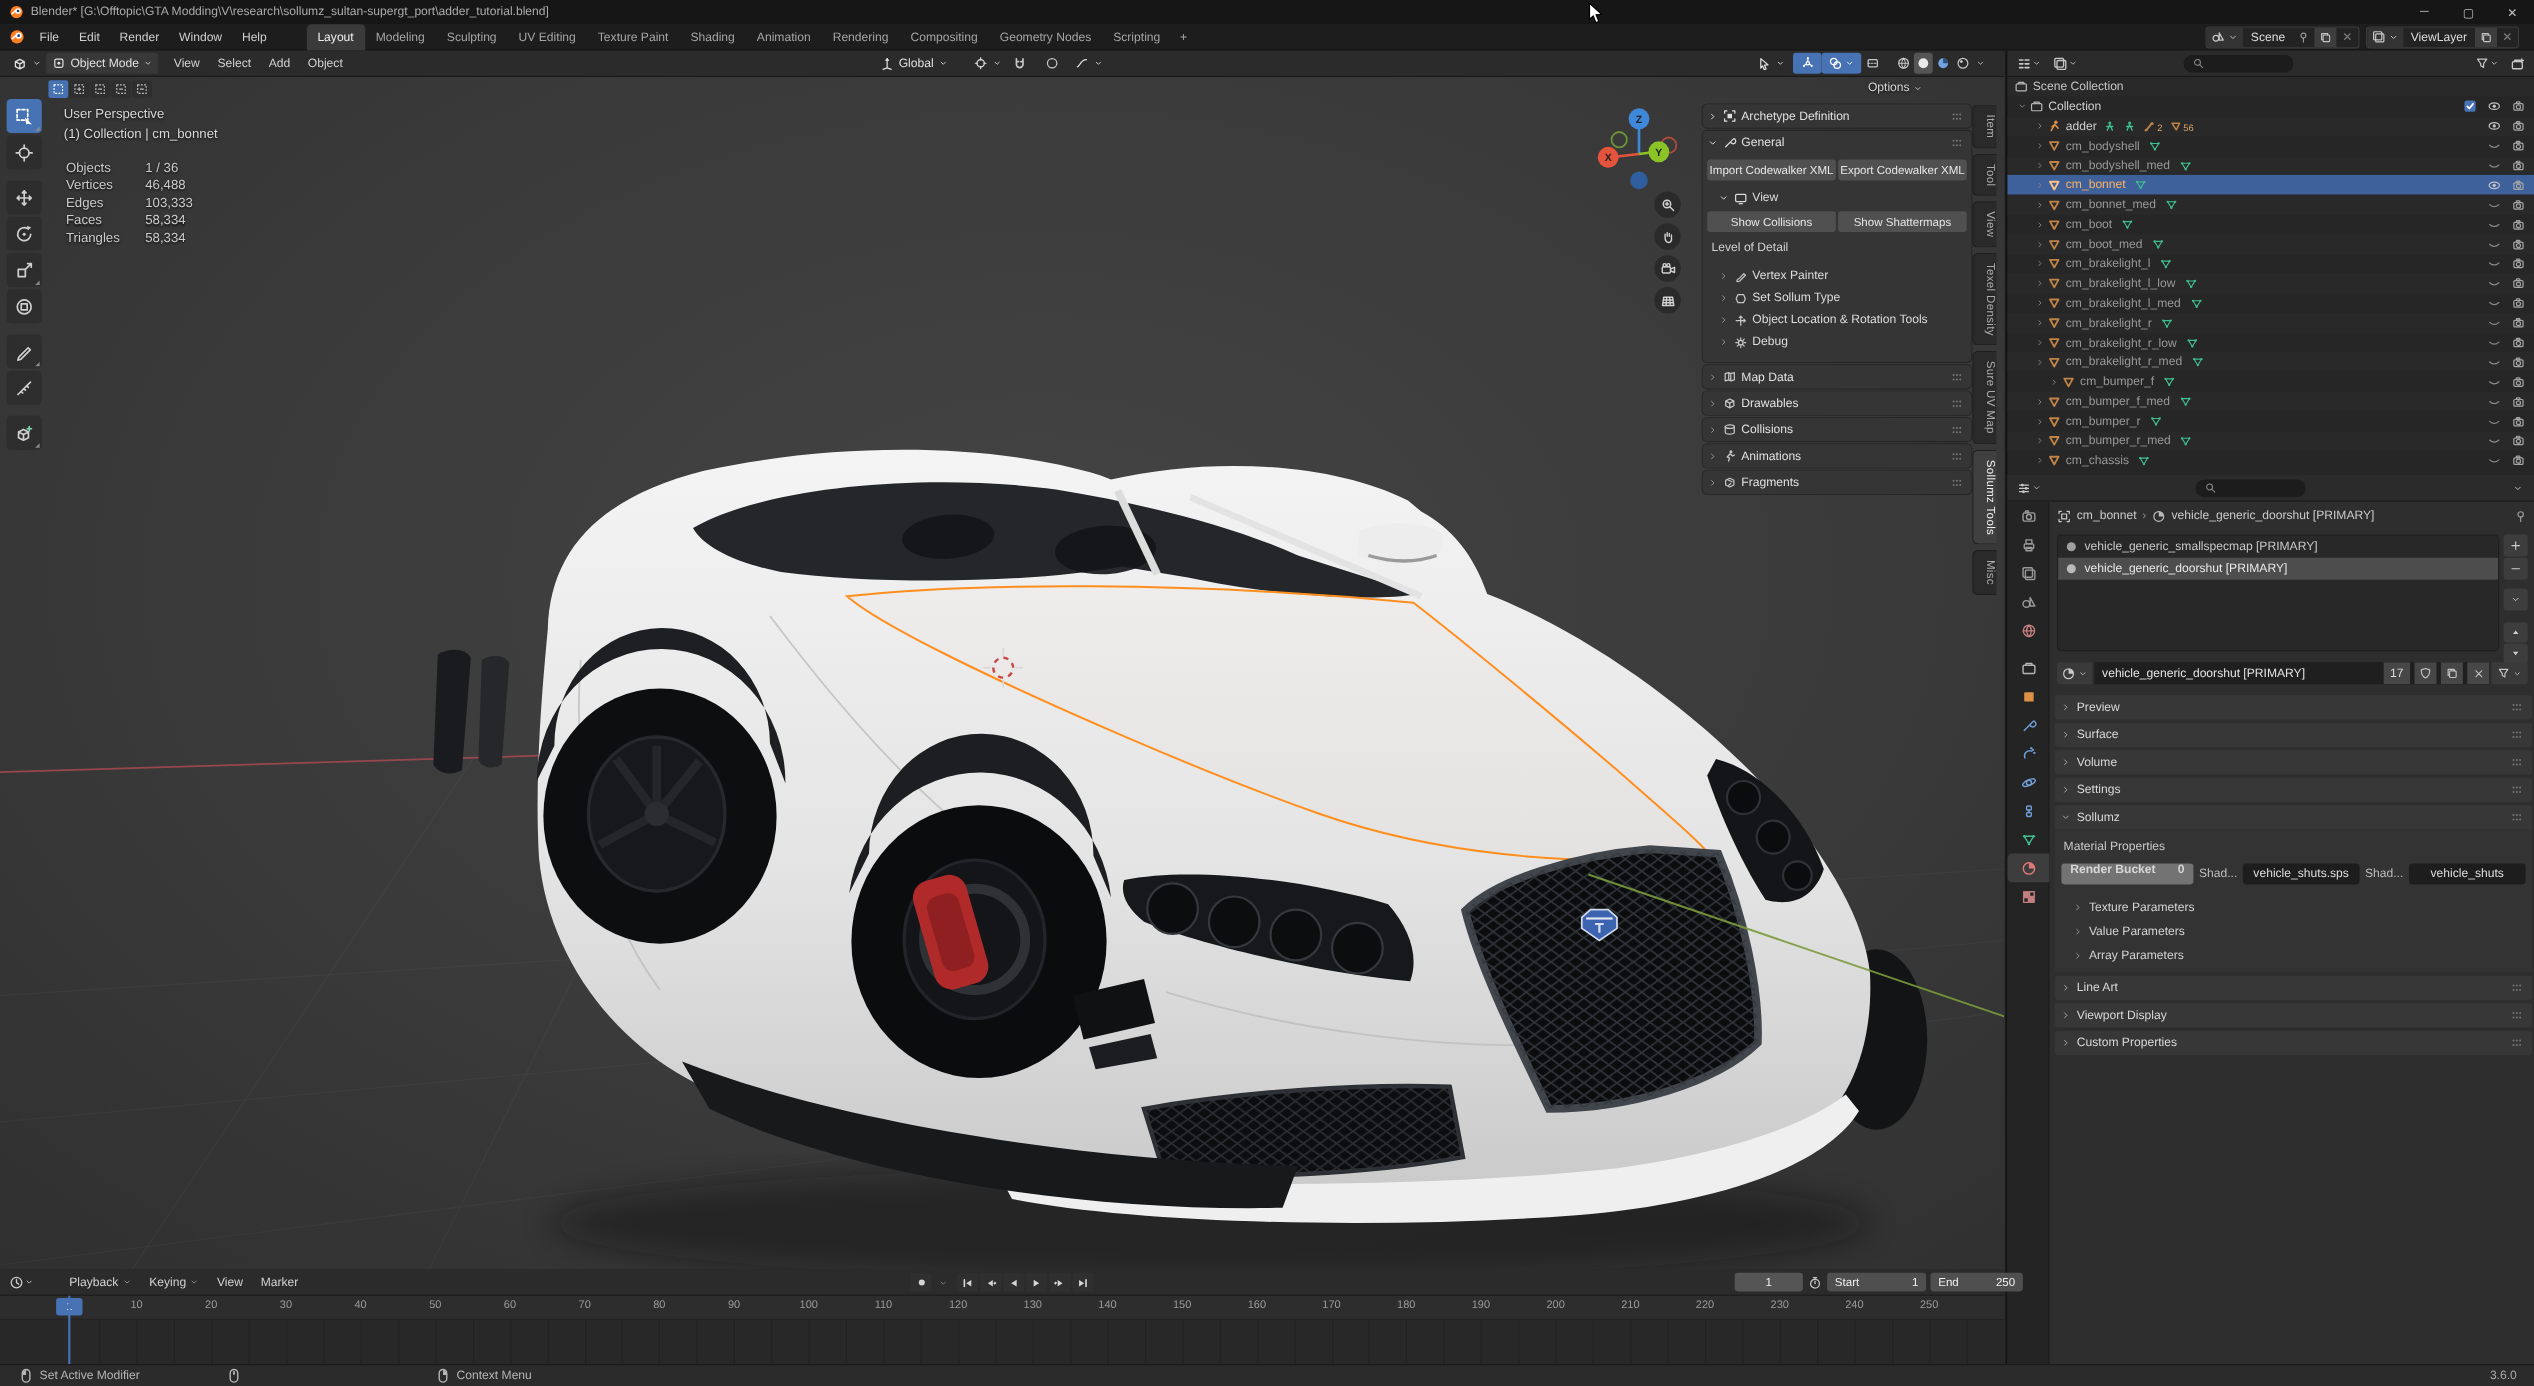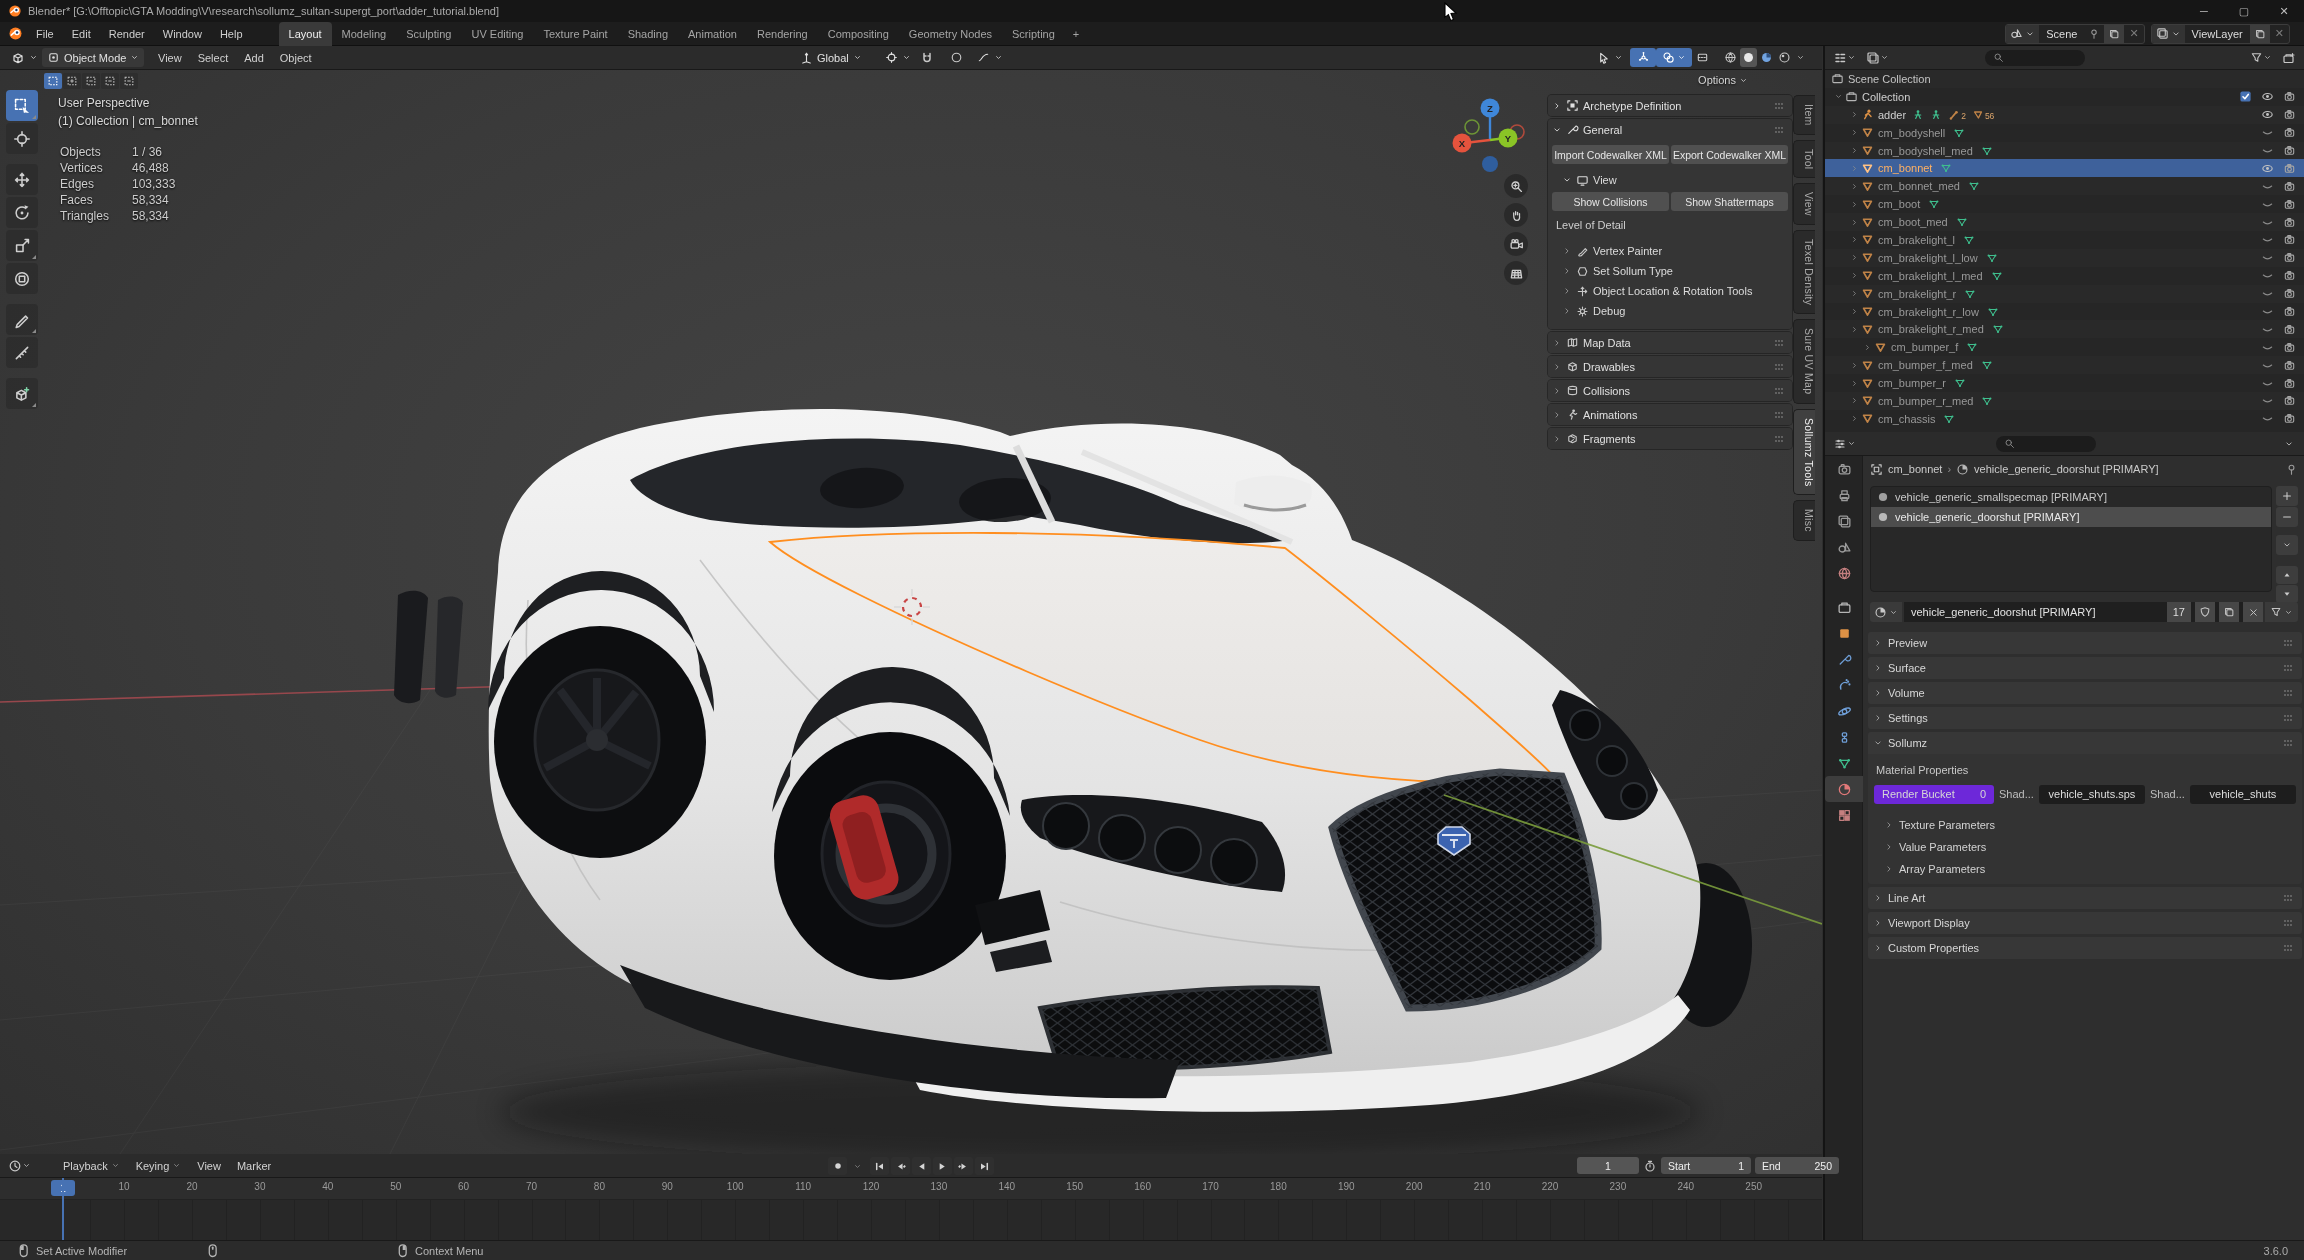--- a/index.html
+++ b/index.html
@@ -126,22 +126,22 @@
   #datablock .ib{background:#474747;width:20px;height:100%;display:flex;align-items:center;justify-content:center;color:#c4c4c4;}
   #datablock .fake{display:flex;align-items:center;gap:2px;background:#3a3a3a;border-radius:0 3px 3px 0;padding:0 5px;color:#c4c4c4;}
   .prop-panel{display:flex;align-items:center;gap:5px;height:22px;background:#373737;border-radius:3px;
               margin:0 4px 3px;padding:0 7px 0 5px;color:#d8d8d8;}
   .prop-panel .grip{margin-left:auto;color:#686868;}
   #panels-top{position:absolute;left:0;top:176px;width:442px;}
   #sollumz-body{background:#333;margin:0 4px 3px;border-radius:0 0 3px 3px;padding:6px 6px 4px;}
   #sollumz-wrap .prop-panel{margin-bottom:0;border-radius:3px 3px 0 0;}
   .sec-label{color:#c9c9c9;margin:4px 2px 8px;}
   #matprops-row{display:flex;gap:5px;align-items:center;height:20px;margin-bottom:10px;}
-  #rb-btn{display:flex;align-items:center;justify-content:space-between;background:#6d28d9;border-radius:3px;
-          height:19px;padding:0 8px;width:104px;color:#d6d6d6;flex:none;}
+  #rb-btn{display:flex;justify-content:space-between;background:#737373;border-radius:3px;
+          height:19px;padding:0 8px;width:104px;color:#d6d6d6;flex:none;font-weight:bold;}
   .shad-lbl{color:#bdbdbd;flex:none;}
   .shad-field{background:#1d1d1d;border-radius:3px;height:19px;display:flex;align-items:center;justify-content:center;
               color:#dedede;flex:1;overflow:hidden;white-space:nowrap;}
   .sub-collapse{display:flex;align-items:center;gap:5px;height:22px;padding-left:10px;color:#d3d3d3;}
 
   
   #timeline{left:0;top:1154px;width:1822px;height:86px;background:#282828;}
   #tl-header{width:100%;}
   #tl-ruler{position:absolute;left:0;top:24px;width:100%;height:22px;background:#2d2d2d;border-bottom:1px solid #222;box-sizing:border-box;}
   .tick{position:absolute;top:3px;transform:translateX(-50%);color:#9a9a9a;font-size:10px;}

